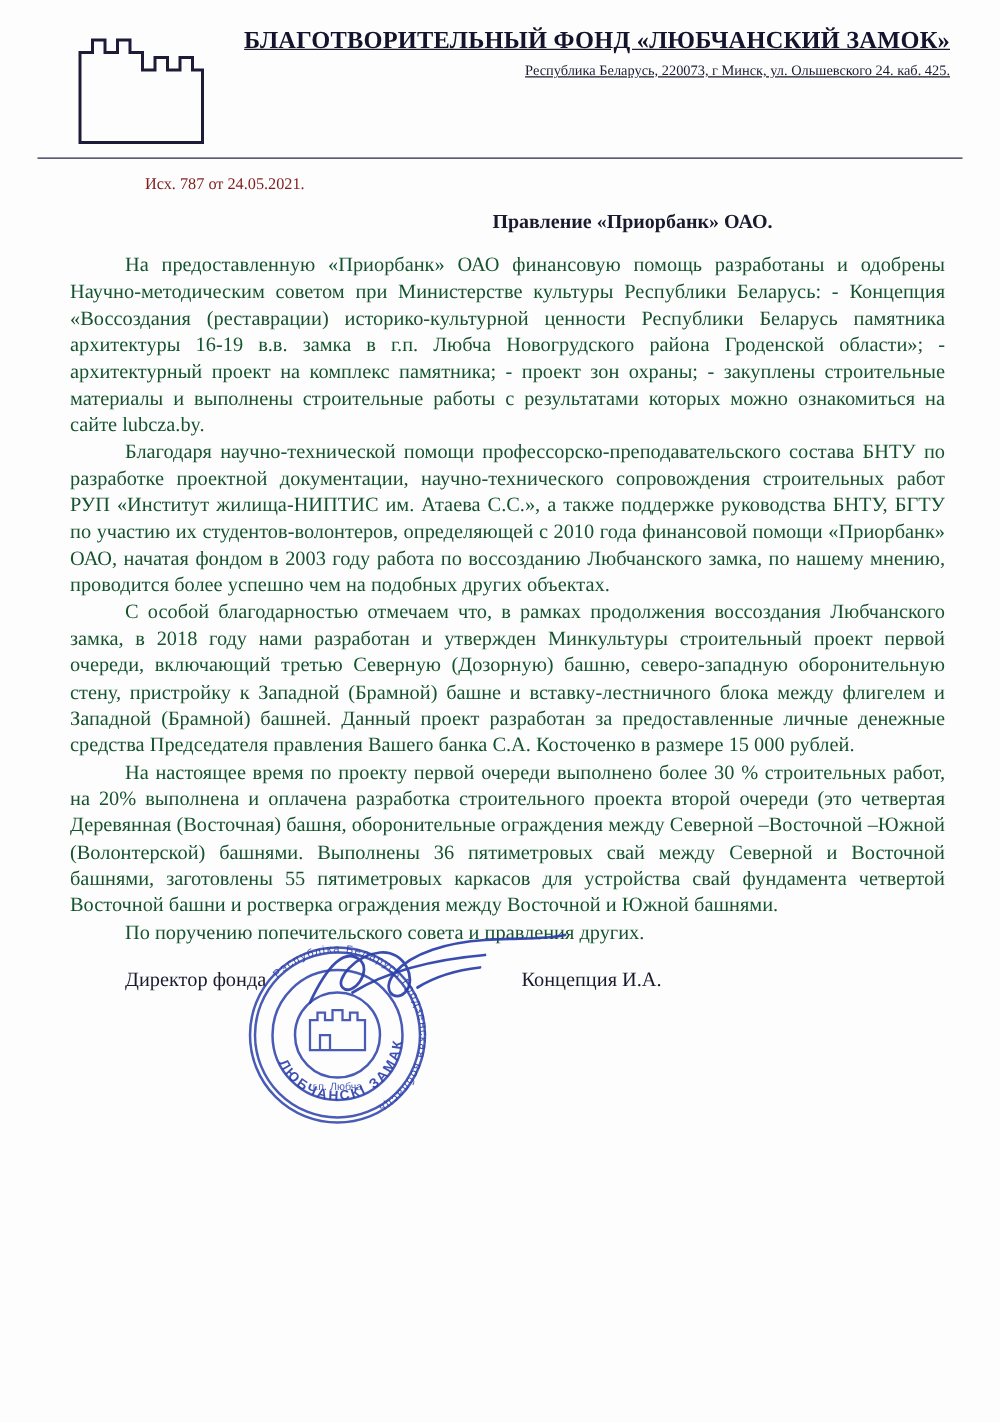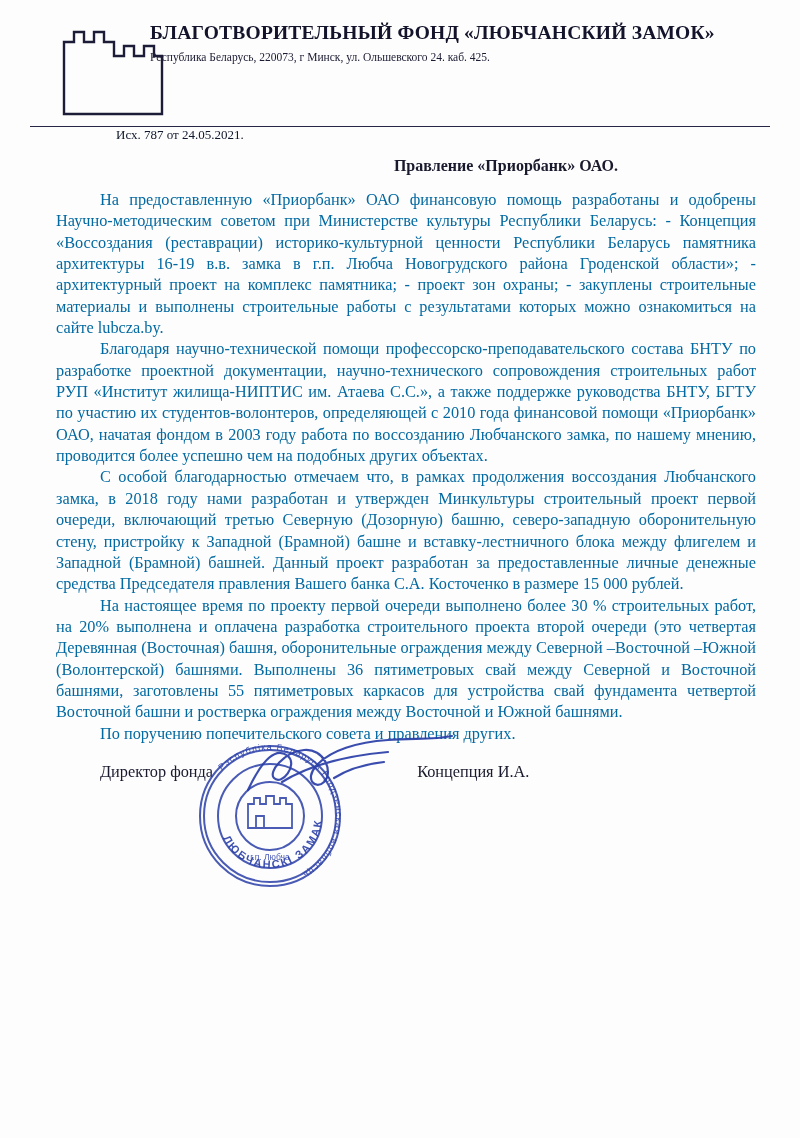--- a/index.html
+++ b/index.html
@@ -28,22 +28,23 @@
   }
   .logo-wrap {
     position: absolute;
     left: 62px;
     top: 26px;
     width: 110px;
     height: 90px;
   }
   .org-block {
     margin-left: 120px;
-    text-align: left;
+    text-align: right;
     padding-right: 10px;
+    text-decoration: underline;
   }
   .org-title {
     font-size: 19.5px;
     font-weight: bold;
     letter-spacing: 0.2px;
     color: #13132b;
     white-space: nowrap;
   }
   .org-addr {
     font-size: 11.5px;
@@ -63,22 +64,23 @@
     margin: 6px 30px 0 30px;
   }
 
   
   .doc-body {
     padding: 0 40px 0 42px;
     position: relative;
   }
   .outref {
     font-size: 13px;
+    margin-top: 12px;
     margin-left: 74px;
-    color: #0f172a;
+    color: #7f1d1d;
   }
   .addressee {
     margin-top: 14px;
     text-align: center;
     font-weight: bold;
     font-size: 16px;
     padding-left: 210px;
   }
   .subject {
     margin-top: 20px;
@@ -86,21 +88,21 @@
     padding-left: 55px;
   }
   p.para {
     margin: 0;
     font-size: 16.3px;
     line-height: 1.31;
     text-align: justify;
     text-indent: 44px;
     padding-left: 14px;
     padding-right: 4px;
-    color: #0369a1;
+    color: #14532d;
   }
   p.para + p.para { margin-top: 0; }
   .closing {
     margin-top: 2px;
   }
 
   
   .sig-row {
     position: relative;
     margin-top: 18px;

